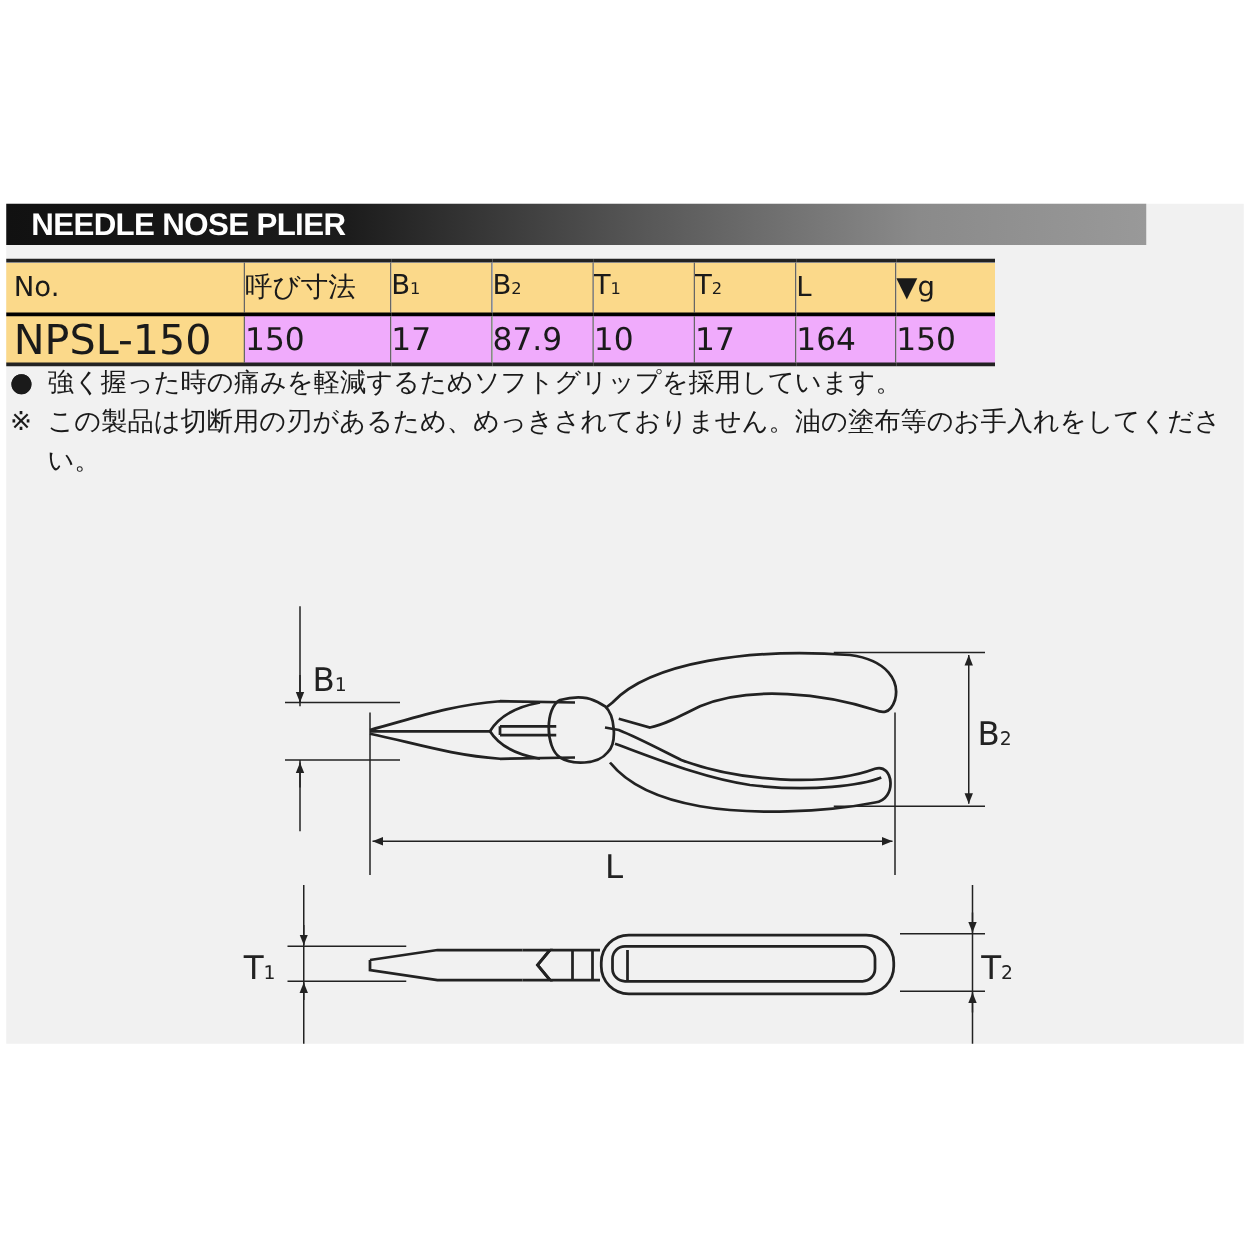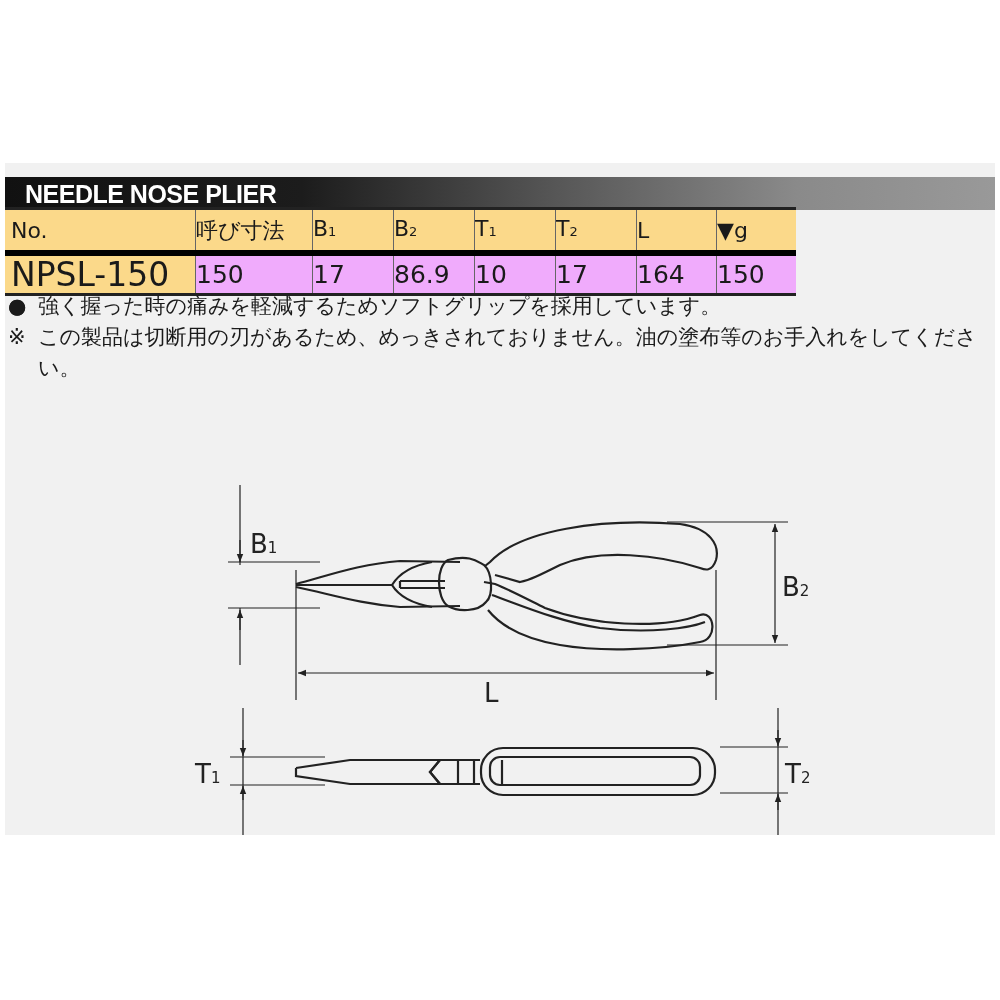--- a/index.html
+++ b/index.html
@@ -1,27 +1,27 @@
 <!DOCTYPE html>
 <html><head>
 <meta charset="utf-8">
 <style>
   html, body { margin: 0; padding: 0; background: #ffffff; }
   body { width: 1000px; height: 1000px; position: relative; overflow: hidden;
          font-family: "DejaVu Sans", "Liberation Sans", sans-serif; color: #1a1a1a; }
   .panel { position: absolute; left: 5px; top: 163px; width: 990px; height: 672px; background: #f1f1f1; }
-  .title-bar { position: absolute; left: 5px; top: 177px; width: 990px; height: 33px;
+  .title-bar { position: absolute; left: 5px; top: 163px; width: 912px; height: 33px;
                background: linear-gradient(to right, #111 0%, #1c1c1c 30%, #555 55%, #8a8a8a 80%, #999 100%); }
   .title-text { position: absolute; left: 20px; top: 1px; font-family: "Liberation Sans", sans-serif;
                 font-weight: bold; font-size: 25px; color: #ffffff; letter-spacing: -0.5px; line-height: 32px; }
   table.spec { position: absolute; left: 5px; top: 207px; border-collapse: collapse;
                font-family: "DejaVu Sans", sans-serif; }
   table.spec td { border-left: 1px solid #666; border-right: 1px solid #666; padding: 0; height: 37px;
                   text-align: left; font-size: 25px; line-height: 37px; white-space: nowrap; overflow: hidden; }
-  table.spec tr.hdr td { background: #fbd98a; border-top: 3px solid #222; border-bottom: 6px solid #000000; font-size: 22px; }
+  table.spec tr.hdr td { background: #fbd98a; border-top: 3px solid #222; border-bottom: 3px solid #000000; font-size: 22px; }
   table.spec tr.row td { background: #f0abfc; border-bottom: 3px solid #222; }
   table.spec td.first { text-align: left; padding-left: 6px; background: #fbd98a !important; border-left: none; font-size: 33px; }
   table.spec td:last-child { border-right: none; }
   sub.s { font-size: 13px; vertical-align: baseline; position: relative; top: 0px; }
   .notes { position: absolute; left: 8px; top: 291px; width: 990px; font-size: 21px; line-height: 31px; }
   .note { position: relative; padding-left: 30px; }
   .note .mark { position: absolute; left: 0; top: 0; width: 28px; }
   .diagram { position: absolute; left: 0; top: 470px; }
   .lbl { font-family: "DejaVu Sans", sans-serif; font-size: 26px; fill: #222; }
   .lbls { font-size: 15px; fill: #222; }
@@ -44,21 +44,21 @@
     <td style="width:80px"><span>B</span><sub class="s">2</sub></td>
     <td style="width:80px"><span>T</span><sub class="s">1</sub></td>
     <td style="width:80px"><span>T</span><sub class="s">2</sub></td>
     <td style="width:79px"><span>L</span></td>
     <td style="width:79px"><span>▼g</span></td>
   </tr>
   <tr class="row">
     <td class="first">NPSL-150</td>
     <td>150</td>
     <td>17</td>
-    <td>86.9</td>
+    <td>87.9</td>
     <td>10</td>
     <td>17</td>
     <td>164</td>
     <td>150</td>
   </tr>
 </tbody>
   </table>
 
 <div class="notes">
   <div class="note">

